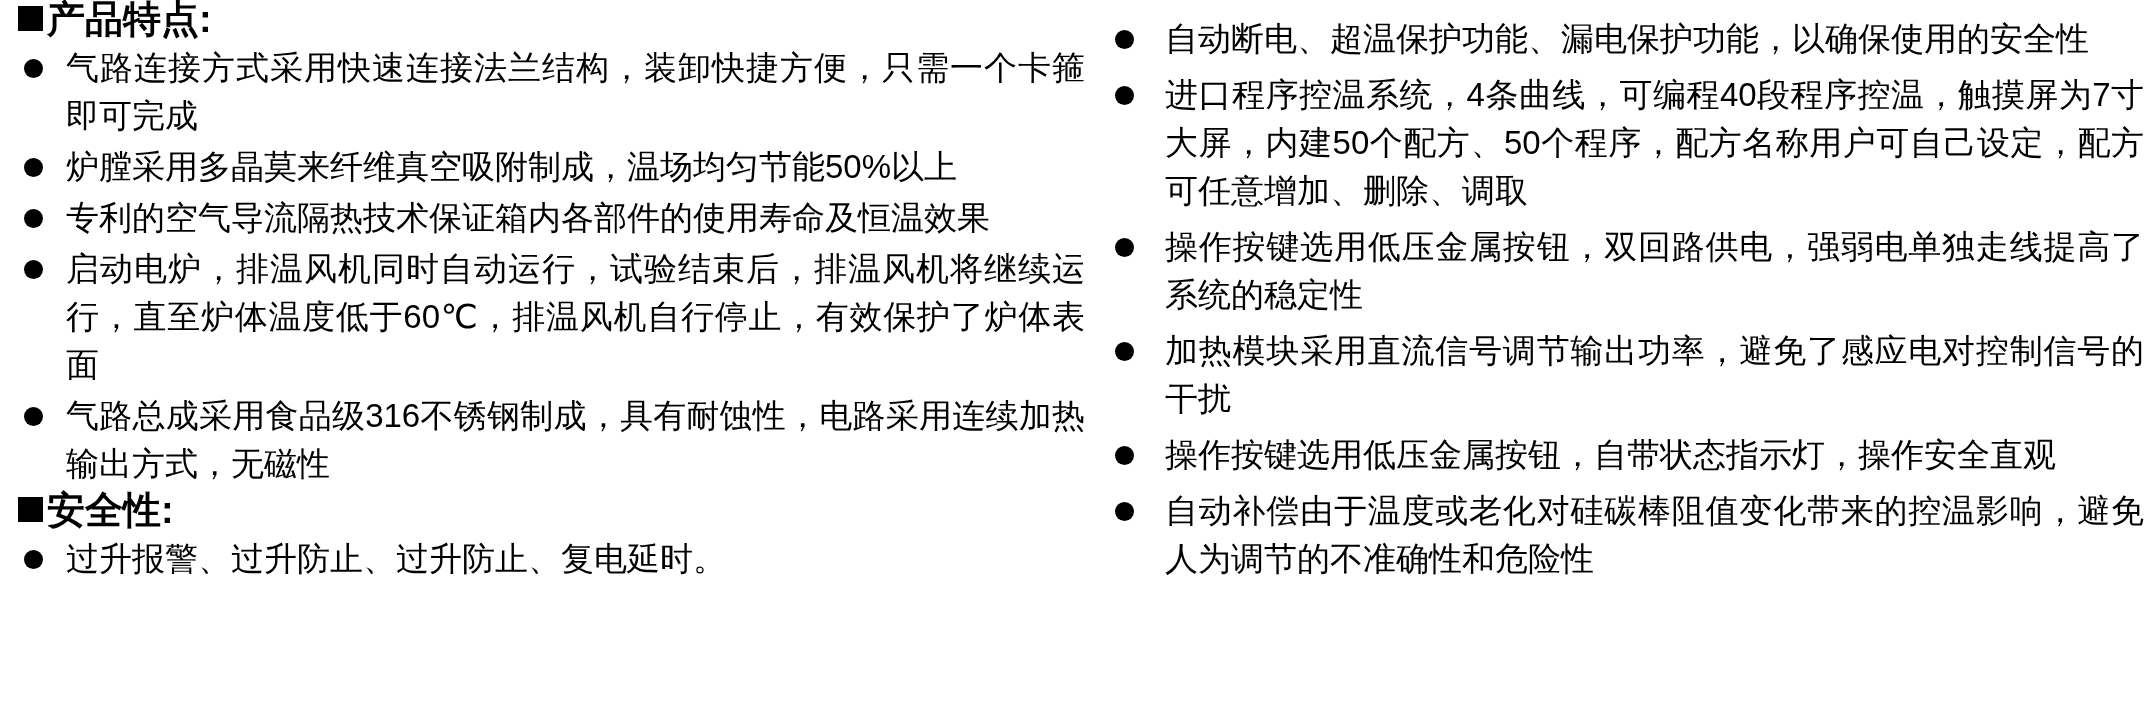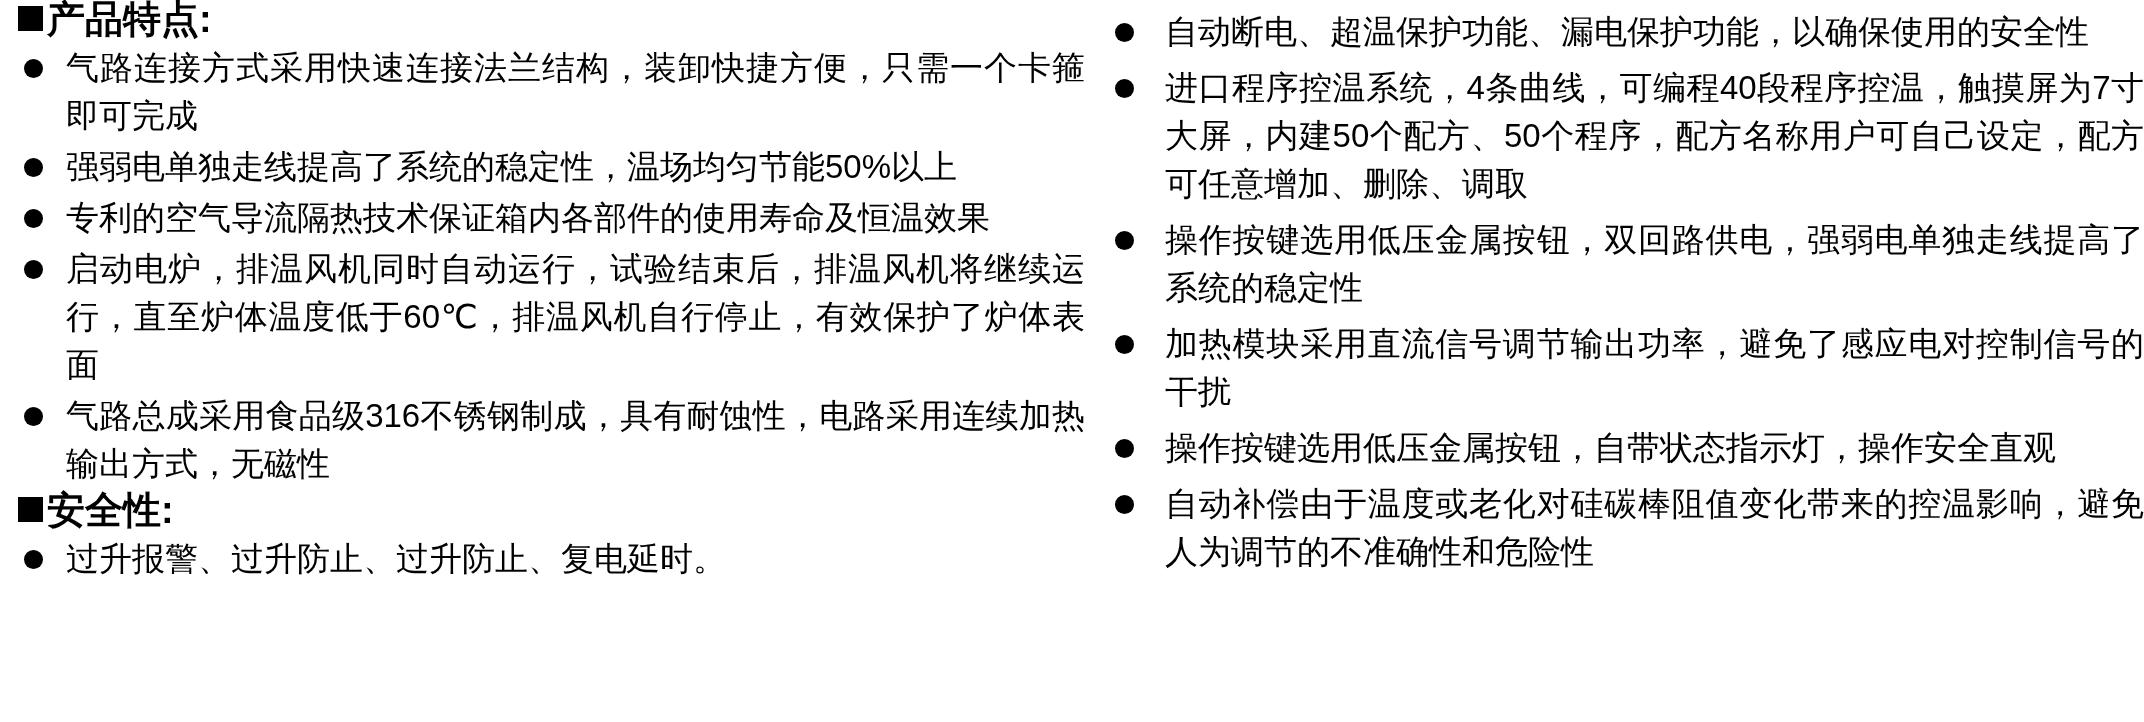--- a/index.html
+++ b/index.html
@@ -17,21 +17,21 @@
   .page {
     position: relative;
     width: 2144px;
     height: 722px;
     box-sizing: border-box;
     padding: 0;
   }
   .columns {
     display: flex;
     flex-direction: row;
-    align-items: flex-start;
+    align-items: flex-end;
   }
   .col-left {
     width: 1085px;
     flex: 0 0 1085px;
     padding-left: 18px;
     box-sizing: border-box;
   }
   .col-right {
     width: 1059px;
     flex: 0 0 1059px;
@@ -101,21 +101,21 @@
         <span>产品特点:</span>
       </div>
 
       <ul class="bullets">
         <li>
           <span class="dot"></span>
           <span>气路连接方式采用快速连接法兰结构，装卸快捷方便，只需一个卡箍即可完成</span>
         </li>
         <li>
           <span class="dot"></span>
-          <span>强弱电单独走线提高了系统的稳定性，温场均匀节能50%以上</span>
+          <span>炉膛采用多晶莫来纤维真空吸附制成，温场均匀节能50%以上</span>
         </li>
         <li>
           <span class="dot"></span>
           <span>专利的空气导流隔热技术保证箱内各部件的使用寿命及恒温效果</span>
         </li>
         <li>
           <span class="dot"></span>
           <span>启动电炉，排温风机同时自动运行，试验结束后，排温风机将继续运行，直至炉体温度低于60℃，排温风机自行停止，有效保护了炉体表面</span>
         </li>
         <li>

